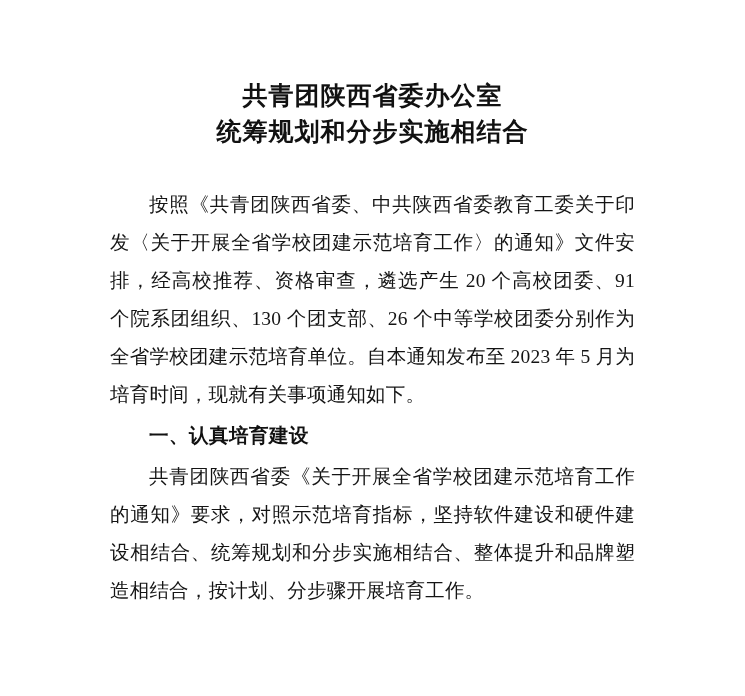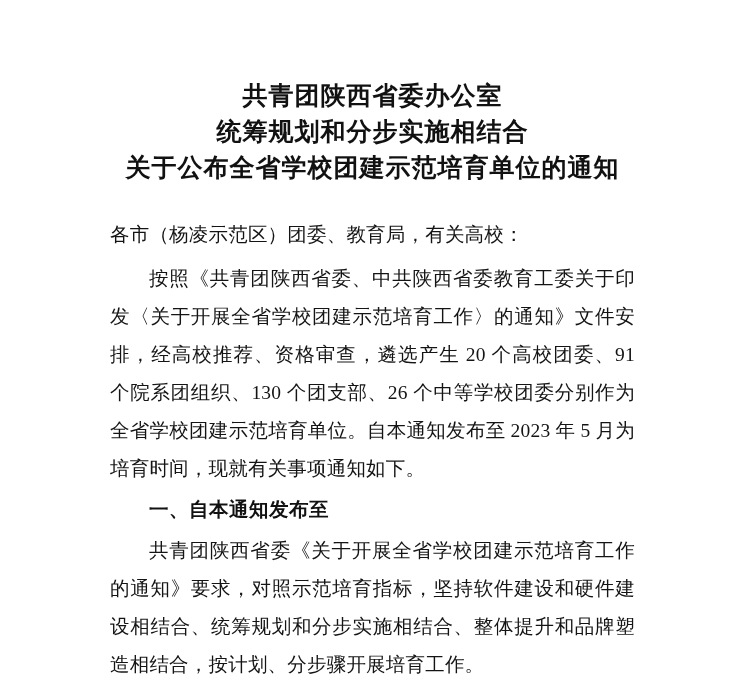--- a/index.html
+++ b/index.html
@@ -64,24 +64,22 @@
   .spacer-sm { height: 6px; }
 </style>
 </head>
 <body>
 
 <div class="page">
 
   <div class="title-block">
     <div class="title-line">共青团陕西省委办公室</div>
     <div class="title-line">统筹规划和分步实施相结合</div>
-    <div class="title-line">关于公布全省学校团建示范培育单位的通知</div>
   </div>
 
   <div class="body-block">
-    <p class="para salutation">各市（杨凌示范区）团委、教育局，有关高校：</p>
     <div class="spacer-sm"></div>
     <p class="para indent">按照《共青团陕西省委、中共陕西省委教育工委关于印发〈关于开展全省学校团建示范培育工作〉的通知》文件安排，经高校推荐、资格审查，遴选产生 20 个高校团委、91 个院系团组织、130 个团支部、26 个中等学校团委分别作为全省学校团建示范培育单位。自本通知发布至 2023 年 5 月为培育时间，现就有关事项通知如下。</p>
-    <h2 class="section">一、自本通知发布至</h2>
+    <h2 class="section">一、认真培育建设</h2>
     <p class="para indent">共青团陕西省委《关于开展全省学校团建示范培育工作的通知》要求，对照示范培育指标，坚持软件建设和硬件建设相结合、统筹规划和分步实施相结合、整体提升和品牌塑造相结合，按计划、分步骤开展培育工作。</p>
   </div>
 
 </div>
 
 </body></html>

